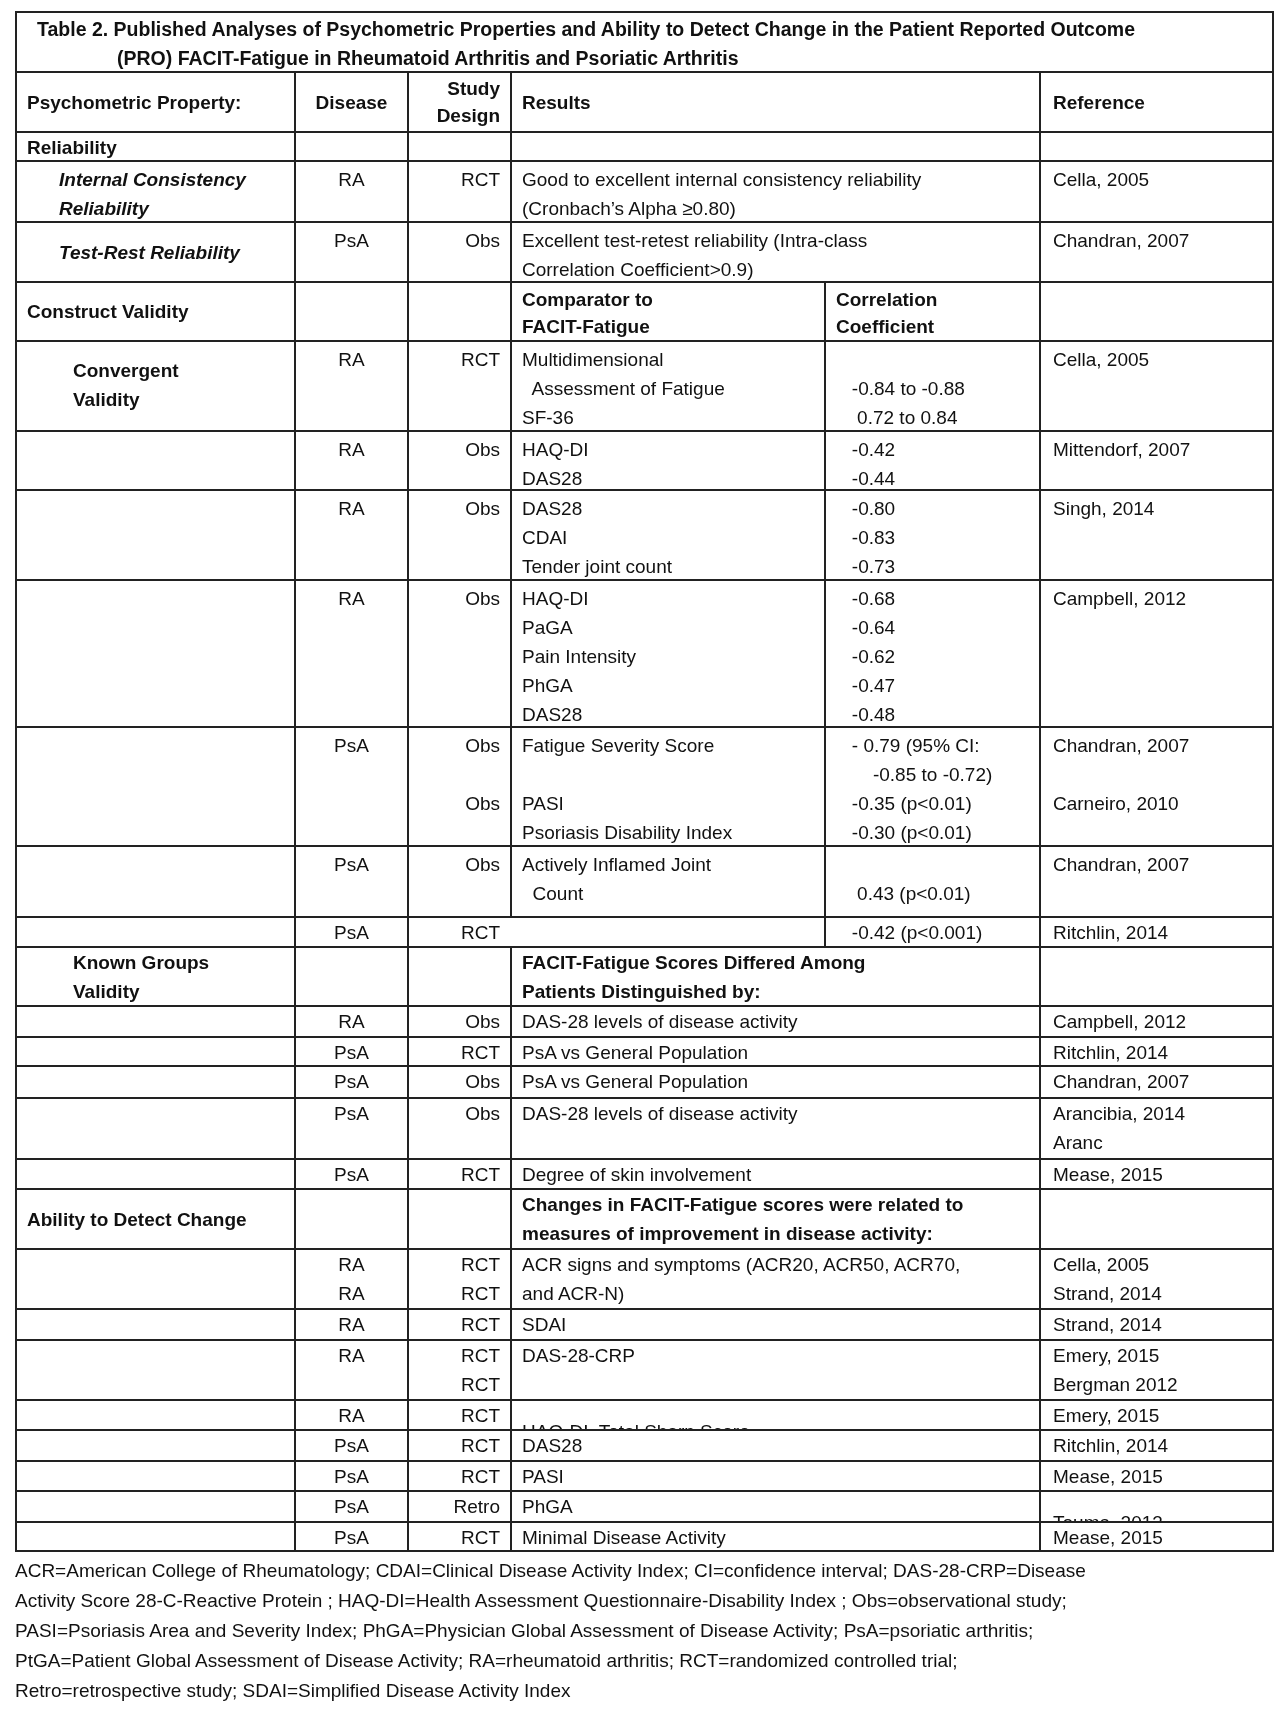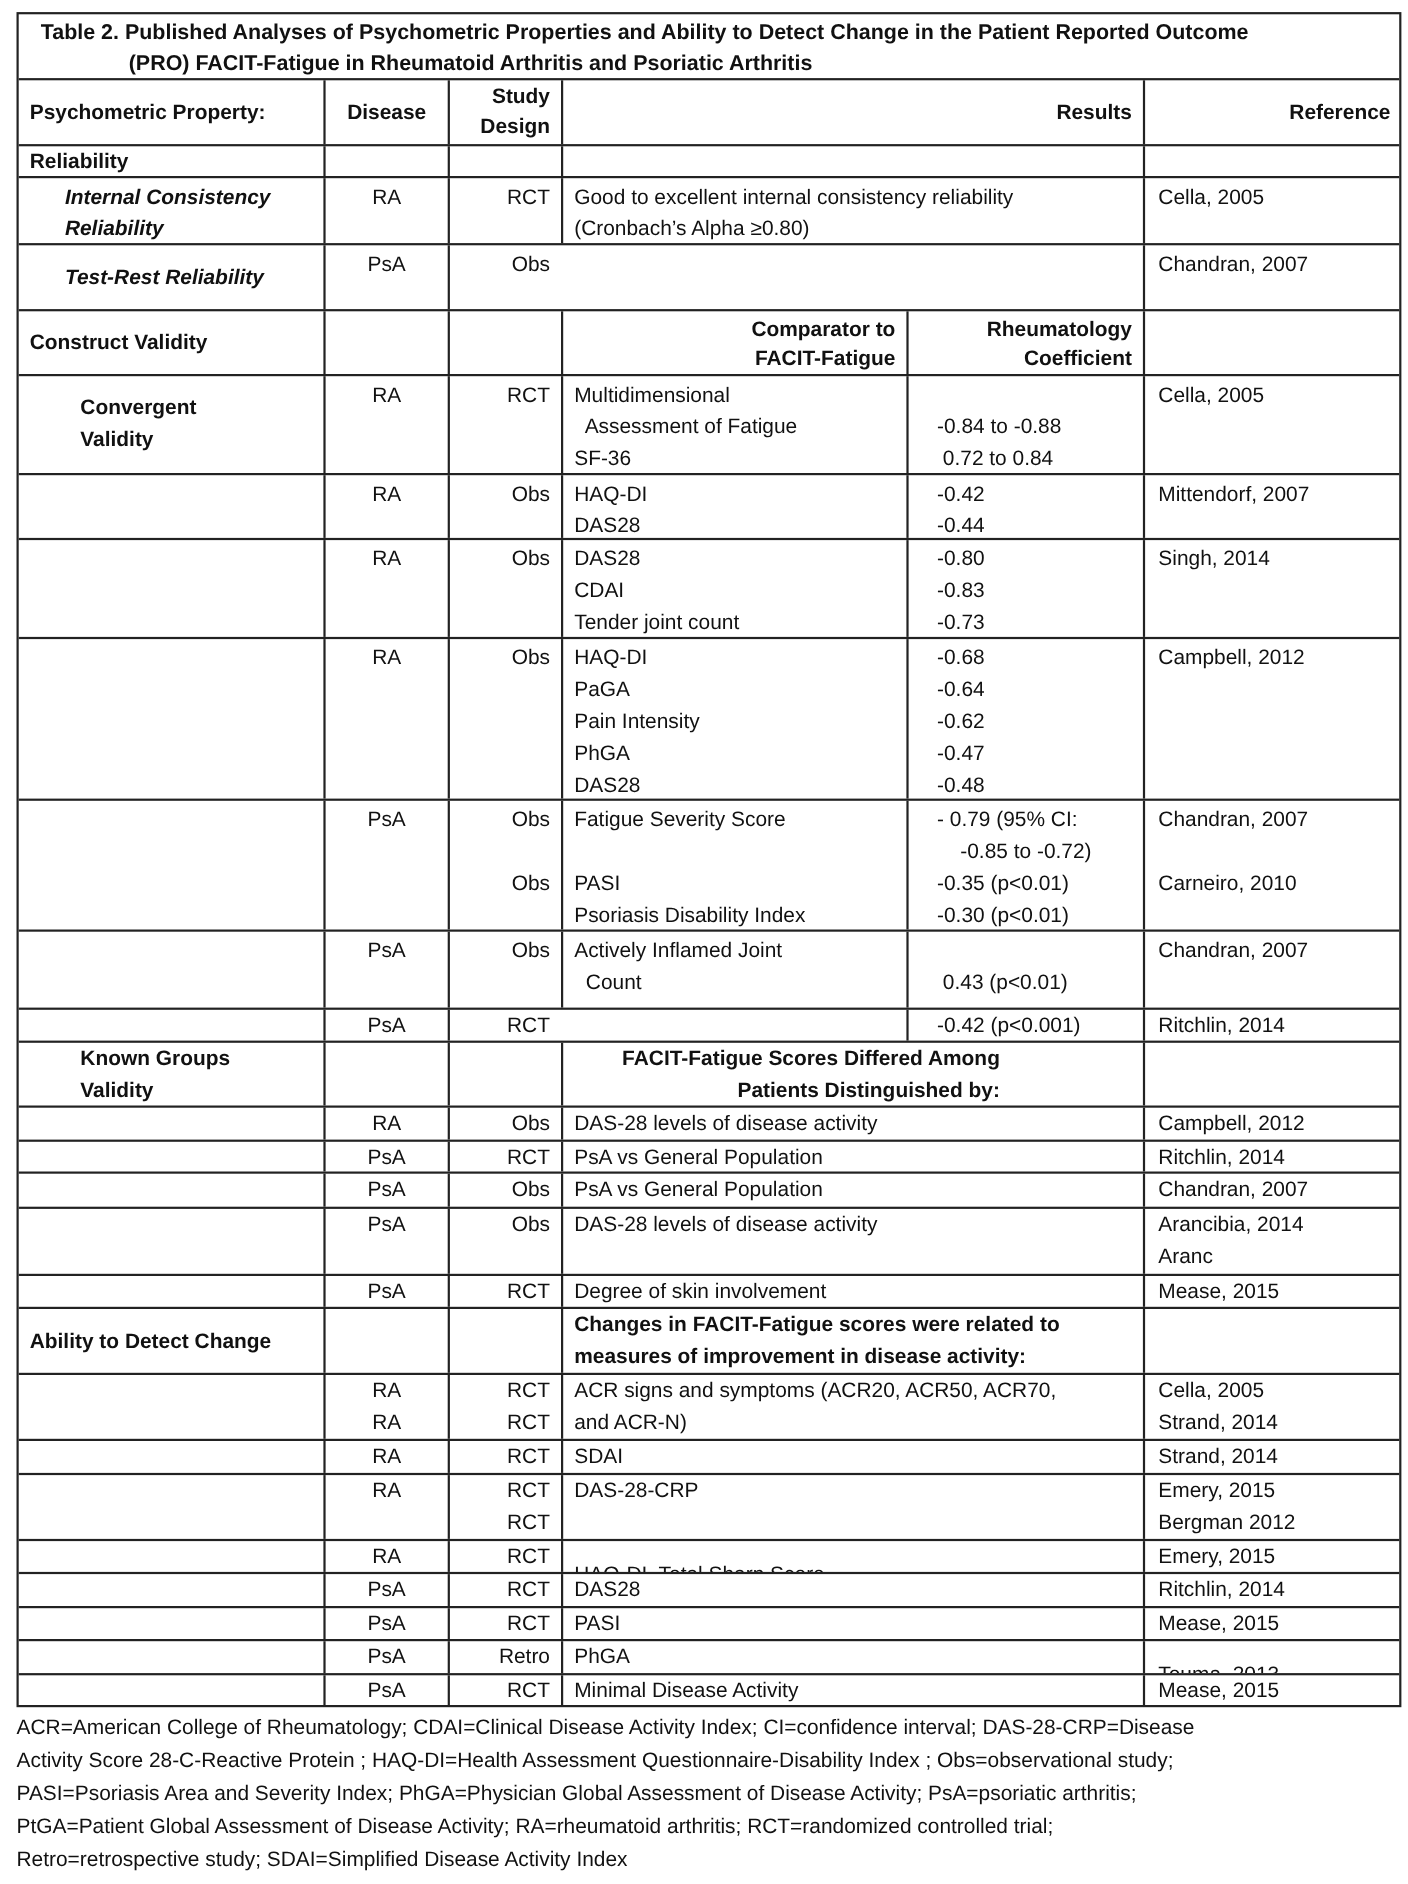--- a/index.html
+++ b/index.html
@@ -10,21 +10,21 @@
   .row.title{border-top:none;}
   .cell{position:absolute;top:0;bottom:0;box-sizing:border-box;border-left:2px solid #222;padding:3px 10px;font-size:19px;line-height:29px;white-space:pre;overflow:hidden;}
   .cell.c0{left:0;width:277px;border-left:none;}
   .cell.c1{left:277px;width:113px;text-align:center;}
   .cell.c2{left:390px;width:103px;text-align:right;}
   .cell.c3{left:493px;width:529px;}
   .cell.c3a{left:493px;width:314px;}
   .cell.c3b{left:807px;width:215px;}
   .cell.c4{left:1022px;width:235px;padding-left:12px;}
   .b{font-weight:bold;}
-  .ctr{text-align:right;}
+  .ctr{text-align:left;}
   .ind1{padding-left:42px;font-style:italic;}
   .ind2{padding-left:56px;}
   .vmid{display:flex;flex-direction:column;justify-content:center;}
   .title-text{font-weight:bold;font-size:19.5px;line-height:29px;padding:2px 10px 2px 20px;white-space:normal;}
   .title-text .l2{display:block;padding-left:80px;}
   .foot{position:absolute;left:15px;top:1556px;width:1260px;font-size:19px;line-height:30px;}
   .foot div{white-space:nowrap;}
 </style>
 </head>
 <body>
@@ -60,30 +60,32 @@
     <div class="cell c1">RA</div>
     <div class="cell c2">RCT</div>
     <div class="cell c3">Good to excellent internal consistency reliability
 (Cronbach’s Alpha ≥0.80)</div>
     <div class="cell c4">Cella, 2005</div>
   </div>
   <div class="row" style="height:60px">
     <div class="cell c0 b ind1 vmid">Test-Rest Reliability</div>
     <div class="cell c1">PsA</div>
     <div class="cell c2">Obs</div>
+    <div class="cell c3">Excellent test-retest reliability (Intra-class
+Correlation Coefficient&gt;0.9)</div>
     <div class="cell c4">Chandran, 2007</div>
   </div>
 
   <div class="row" style="height:59px">
     <div class="cell c0 b vmid">Construct Validity</div>
     <div class="cell c1"></div>
     <div class="cell c2"></div>
     <div class="cell c3a b ctr" style="line-height:27px">Comparator to
 FACIT-Fatigue</div>
-    <div class="cell c3b b ctr" style="line-height:27px">Rheumatology
+    <div class="cell c3b b ctr" style="line-height:27px">Correlation
 Coefficient</div>
     <div class="cell c4"></div>
   </div>
 
   <div class="row" style="height:90px">
     <div class="cell c0 b ind2" style="padding-top:14px">Convergent
 Validity</div>
     <div class="cell c1">RA</div>
     <div class="cell c2">RCT</div>
     <div class="cell c3a">Multidimensional

